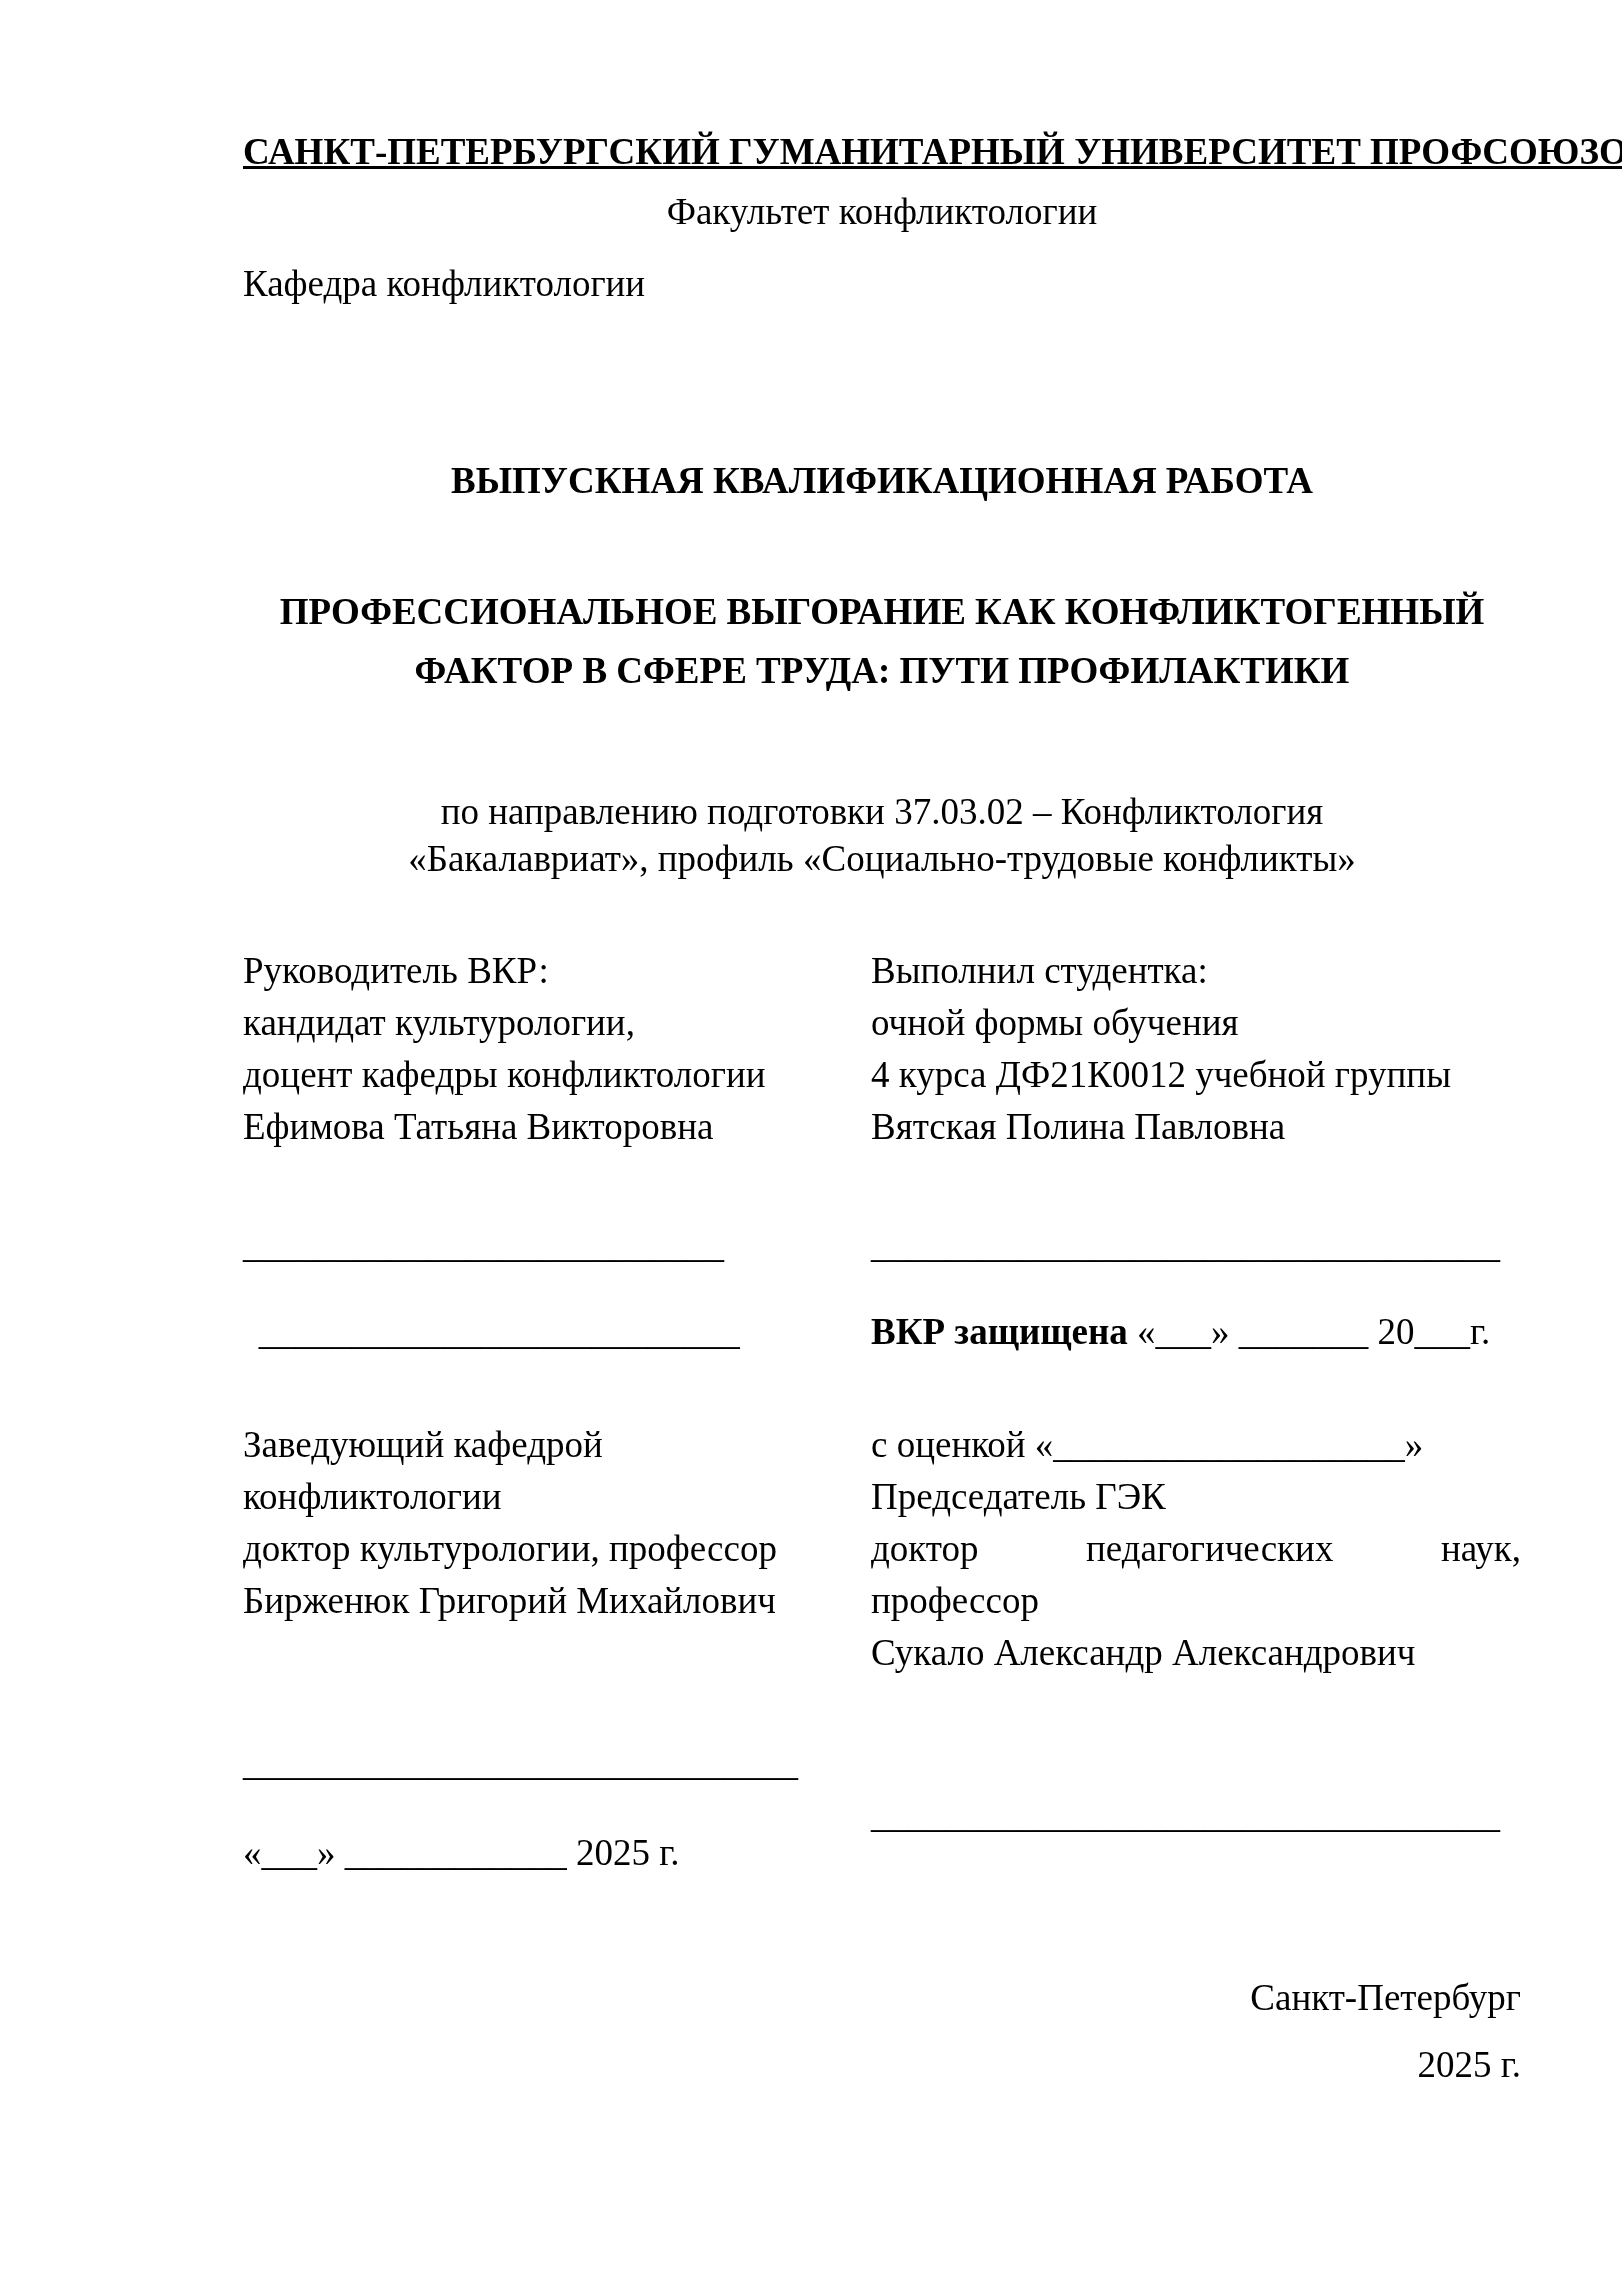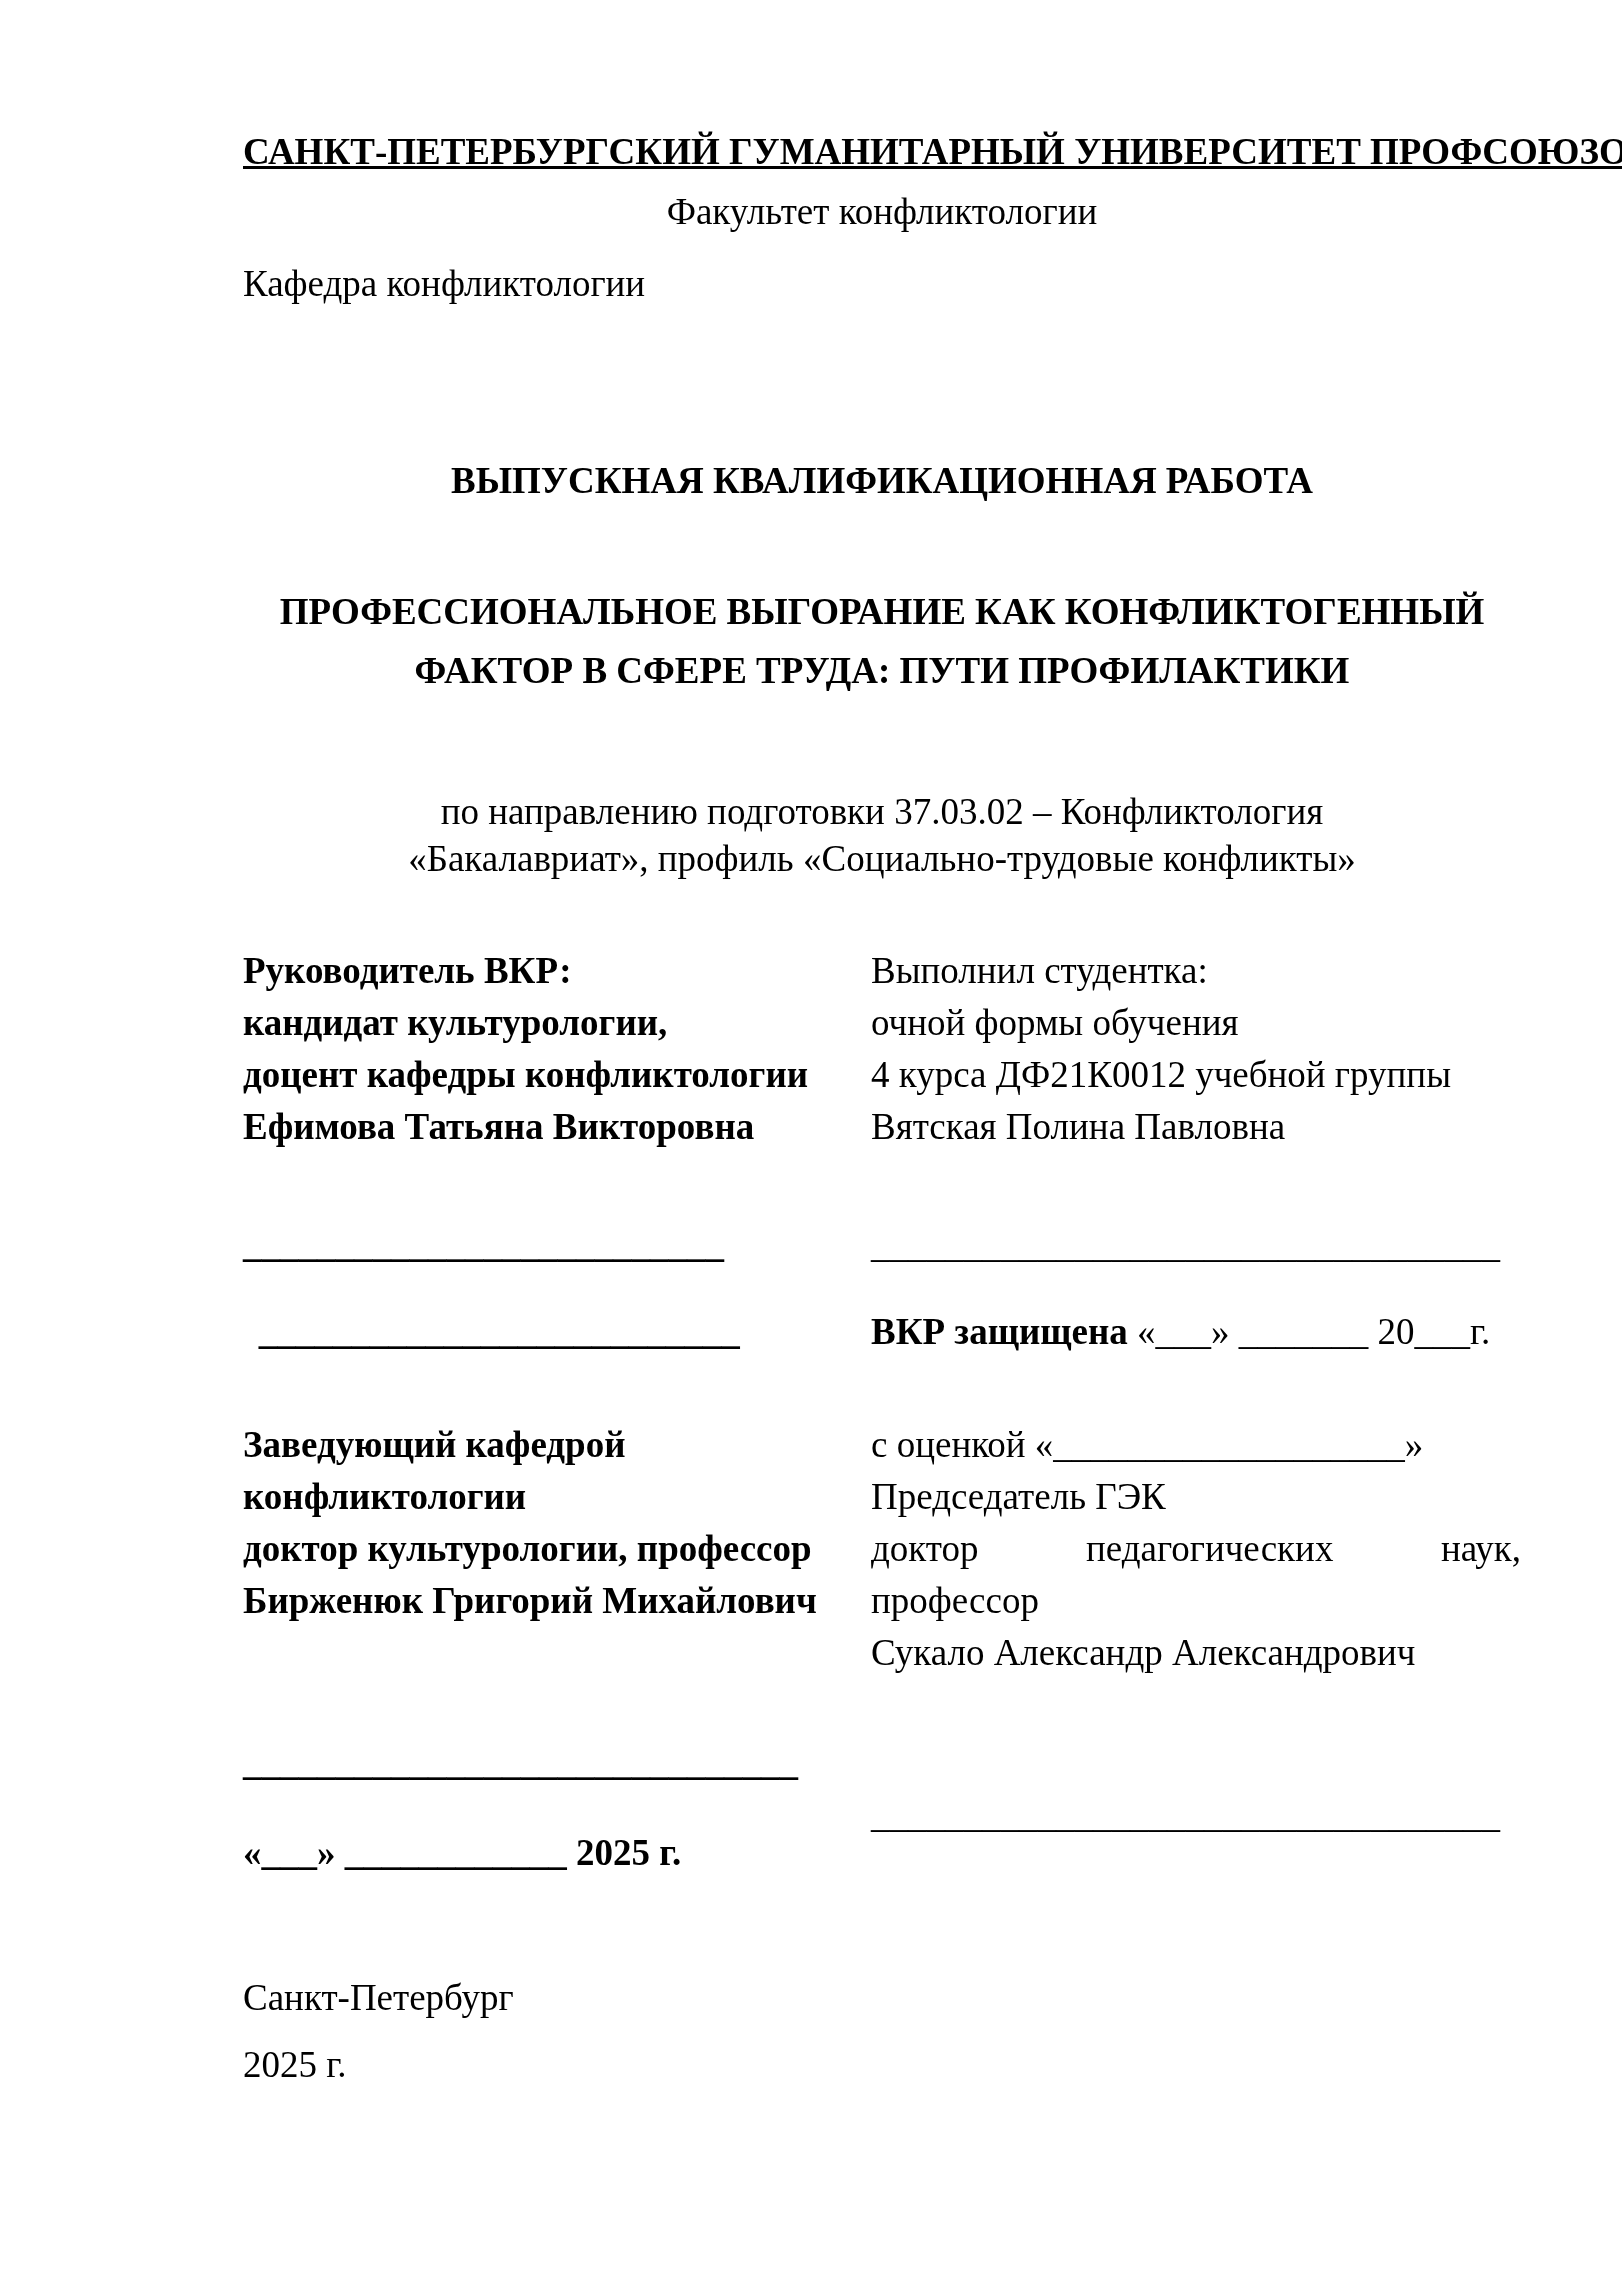--- a/index.html
+++ b/index.html
@@ -35,41 +35,41 @@
     text-align: center;
     margin-top: 75px;
     line-height: 59px;
   }
   .program {
     text-align: center;
     margin-top: 88px;
     line-height: 47px;
   }
   .columns { display: flex; margin-top: 63px; }
-  .col-left { flex: 0 0 628px; width: 628px; font-weight: bold; }
+  .col-left { flex: 0 0 628px; width: 628px; }
   .col-right { flex: 1 1 auto; min-width: 0; }
   .line { white-space: nowrap; }
   .sig-1 { margin-top: 66px; white-space: nowrap; }
   .sig-2 { margin-top: 35px; white-space: nowrap; padding-left: 15.7px; }
   .block-2 { margin-top: 61px; }
   .sig-3 { margin-top: 110px; white-space: nowrap; }
   .date-line { margin-top: 38px; white-space: nowrap; }
   .defense-line { margin-top: 35px; white-space: nowrap; }
   .bold { font-weight: bold; }
   .justify-line {
     text-align: justify;
     text-align-last: justify;
     white-space: normal;
   }
   .footer {
     position: absolute;
     left: 243px;
     right: 102px;
     top: 1972px;
-    text-align: left;
+    text-align: right;
   }
   .footer-year { margin-top: 15px; }
 </style>
 </head>
 <body>
 
 <div class="page">
 
   <div class="university">САНКТ-ПЕТЕРБУРГСКИЙ ГУМАНИТАРНЫЙ УНИВЕРСИТЕТ ПРОФСОЮЗОВ</div>
 

